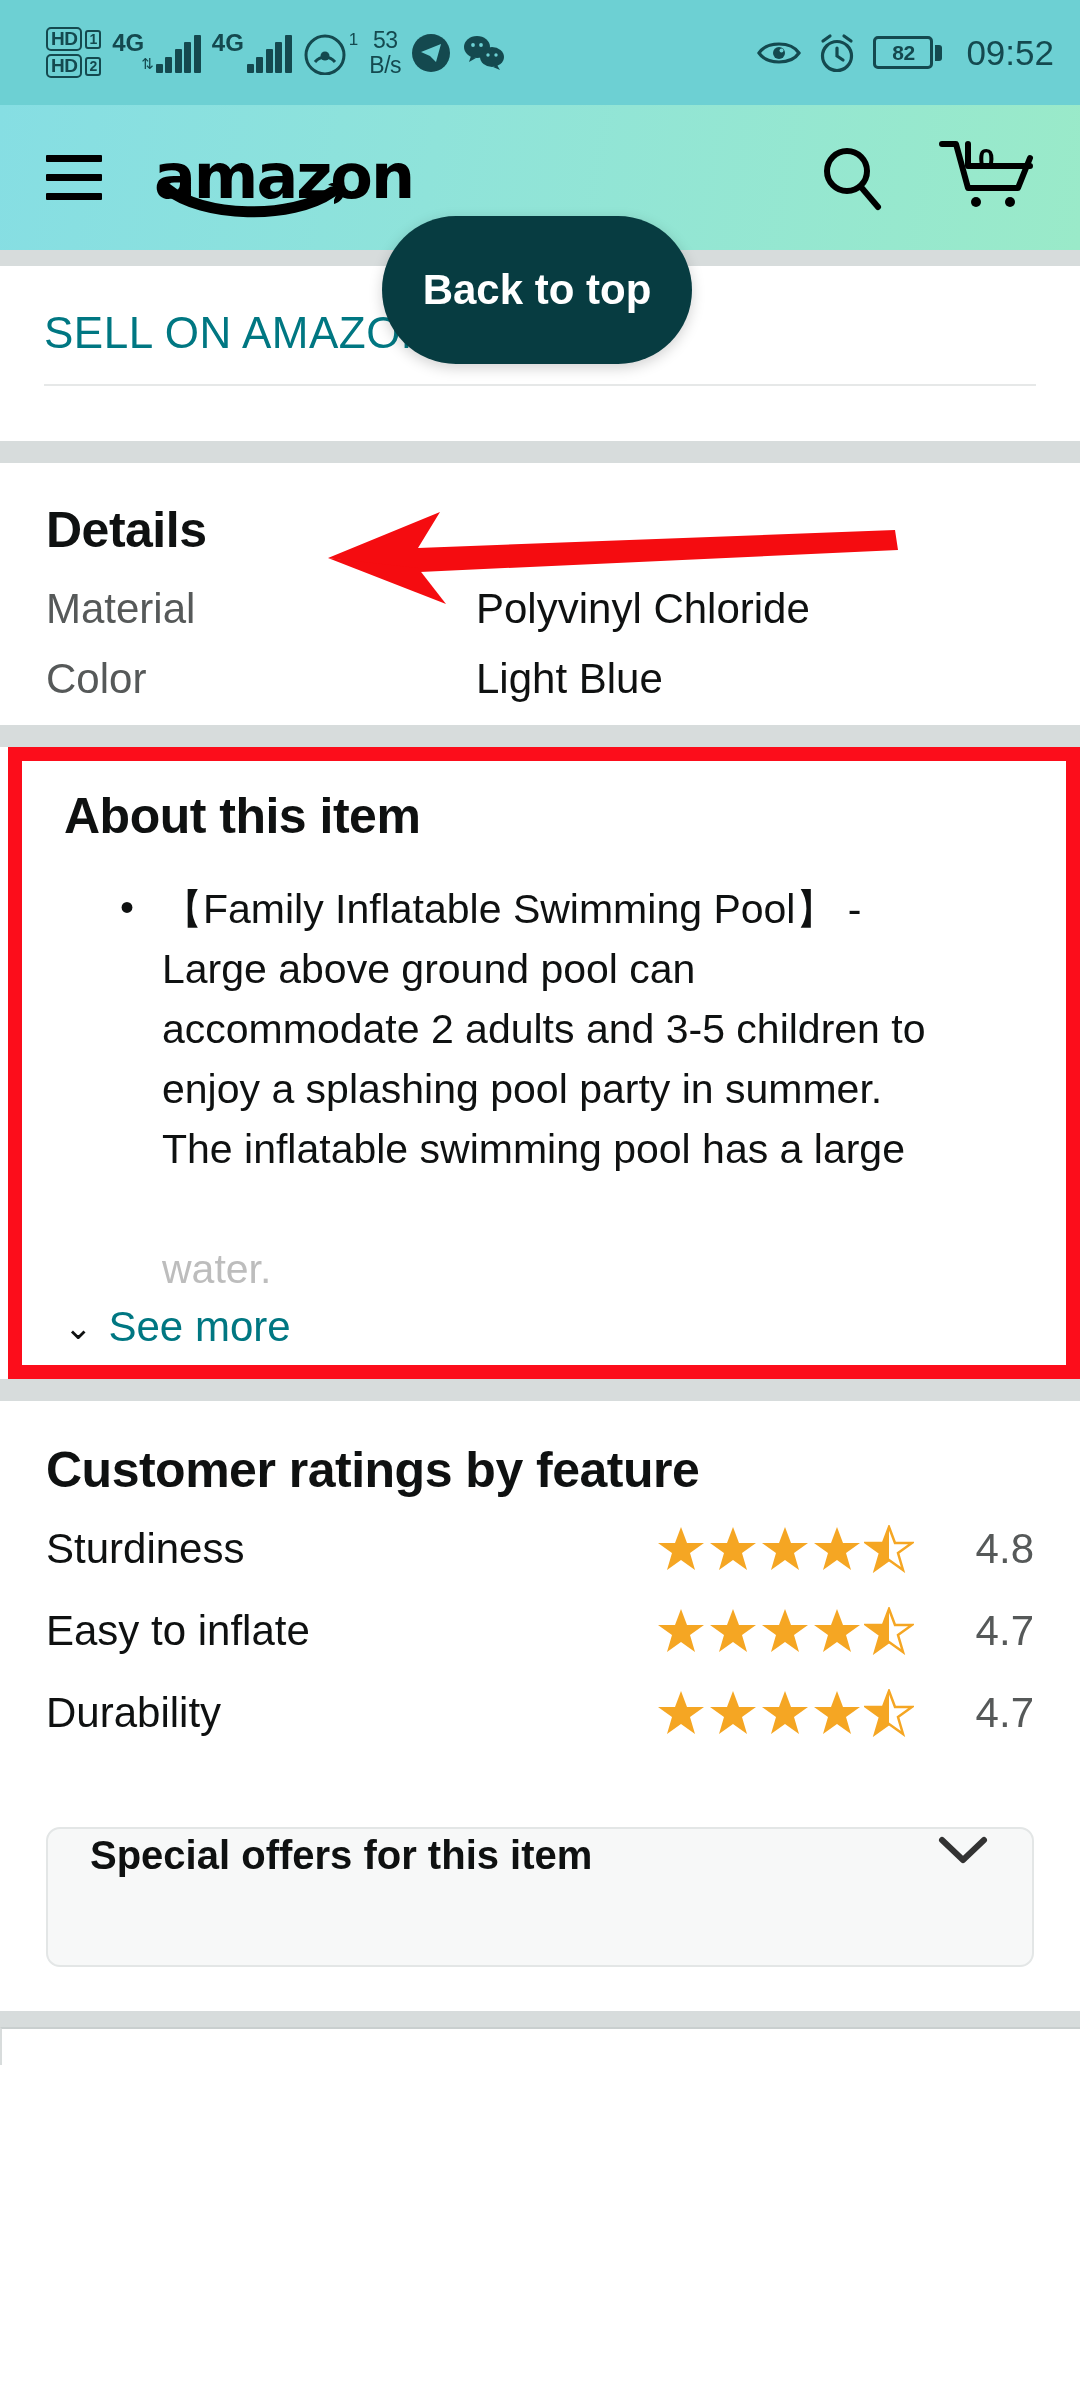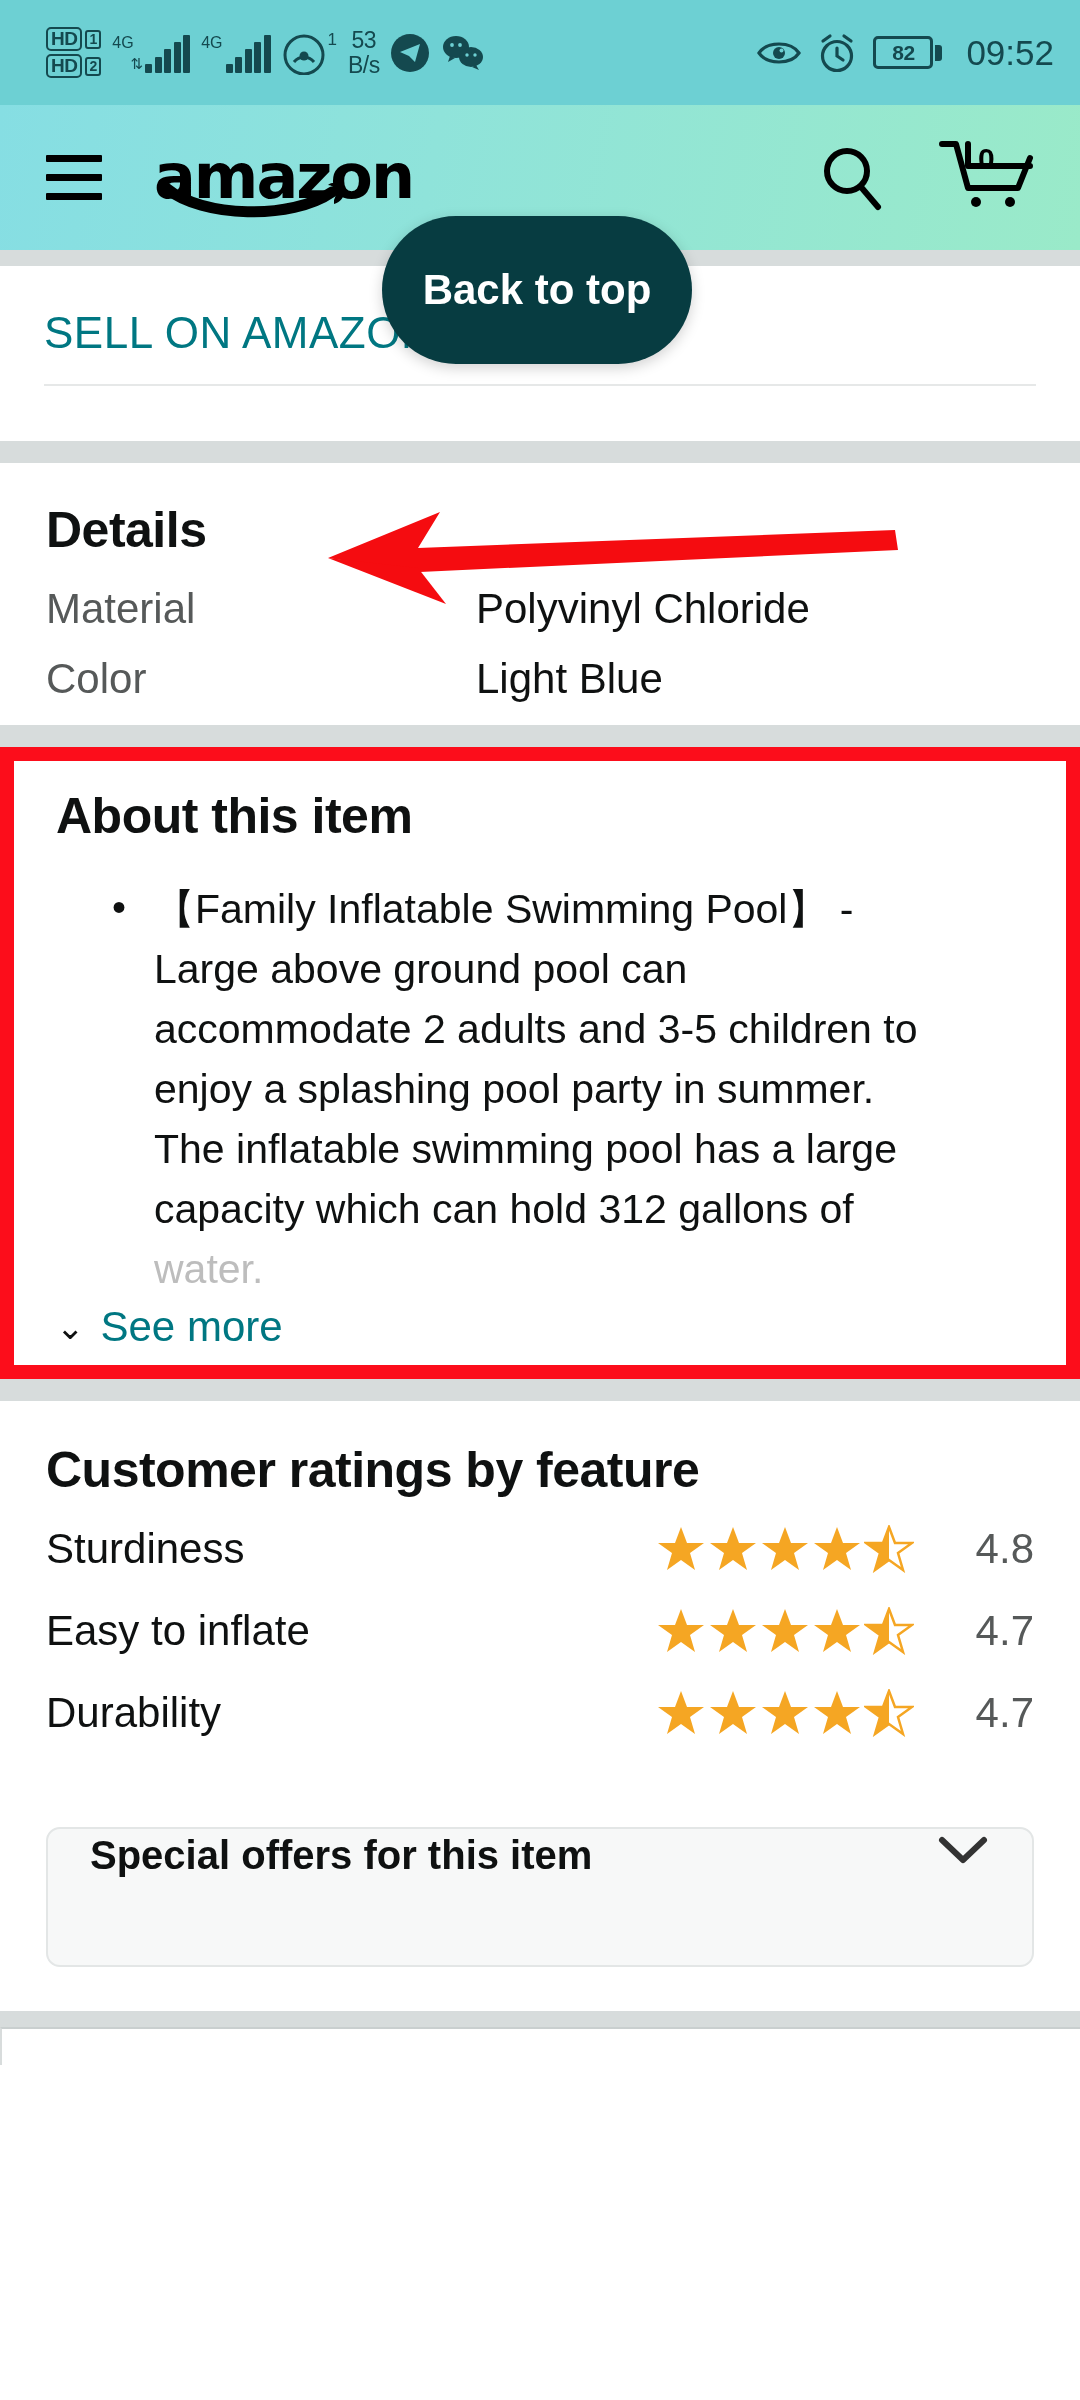--- a/index.html
+++ b/index.html
@@ -53,22 +53,22 @@
     font-size: 14px;
     font-weight: bold;
     border: 2px solid #14494f;
     border-radius: 3px;
     padding: 0 2px;
     line-height: 15px;
   }
 
   .sig-group { display: flex; align-items: flex-end; gap: 3px; }
   .sig-label {
-    font-size: 16px;
-    font-weight: normal;
+    font-size: 24px;
+    font-weight: bold;
     line-height: 20px;
     margin-bottom: 20px;
   }
   .bars { display: flex; align-items: flex-end; gap: 2.5px; height: 38px; }
   .bars i { width: 7px; background: #14494f; border-radius: 1px; display: block; }
   .bars i:nth-child(1) { height: 9px; }
   .bars i:nth-child(2) { height: 16px; }
   .bars i:nth-child(3) { height: 24px; }
   .bars i:nth-child(4) { height: 31px; }
   .bars i:nth-child(5) { height: 38px; }
@@ -266,21 +266,21 @@
     font-size: 42px;
     color: #565959;
   }
   .detail-val {
     font-size: 42px;
     color: #0f1111;
   }
 
   
   .about-outer {
-    margin: 0 0 0 0;
+    margin: 0 0 0 8px;
     border: 14px solid #fc0d1b;
     background: #fff;
     box-sizing: border-box;
     padding: 0;
   }
   .about-inner {
     padding: 26px 42px 14px 42px;
   }
   .about-title {
     font-size: 50px;
@@ -561,21 +561,21 @@
 <div class="about-outer">
   <div class="about-inner">
     <h2 class="about-title">About this item</h2>
     <div class="about-list">
       <div class="about-li">
         <span>【Family Inflatable Swimming Pool】 -</span><br>
         <span>Large above ground pool can</span><br>
         <span>accommodate 2 adults and 3-5 children to</span><br>
         <span>enjoy a splashing pool party in summer.</span><br>
         <span>The inflatable swimming pool has a large</span><br>
-        <span>capacity which can hold 312 gallons of</span><br>
+        <br>
         <span class="fade-line">water.</span>
       </div>
     </div>
     <div class="see-more">
       <span class="chev">⌄</span>
       <span class="sm-label">See more</span>
     </div>
   </div>
 </div>
 

